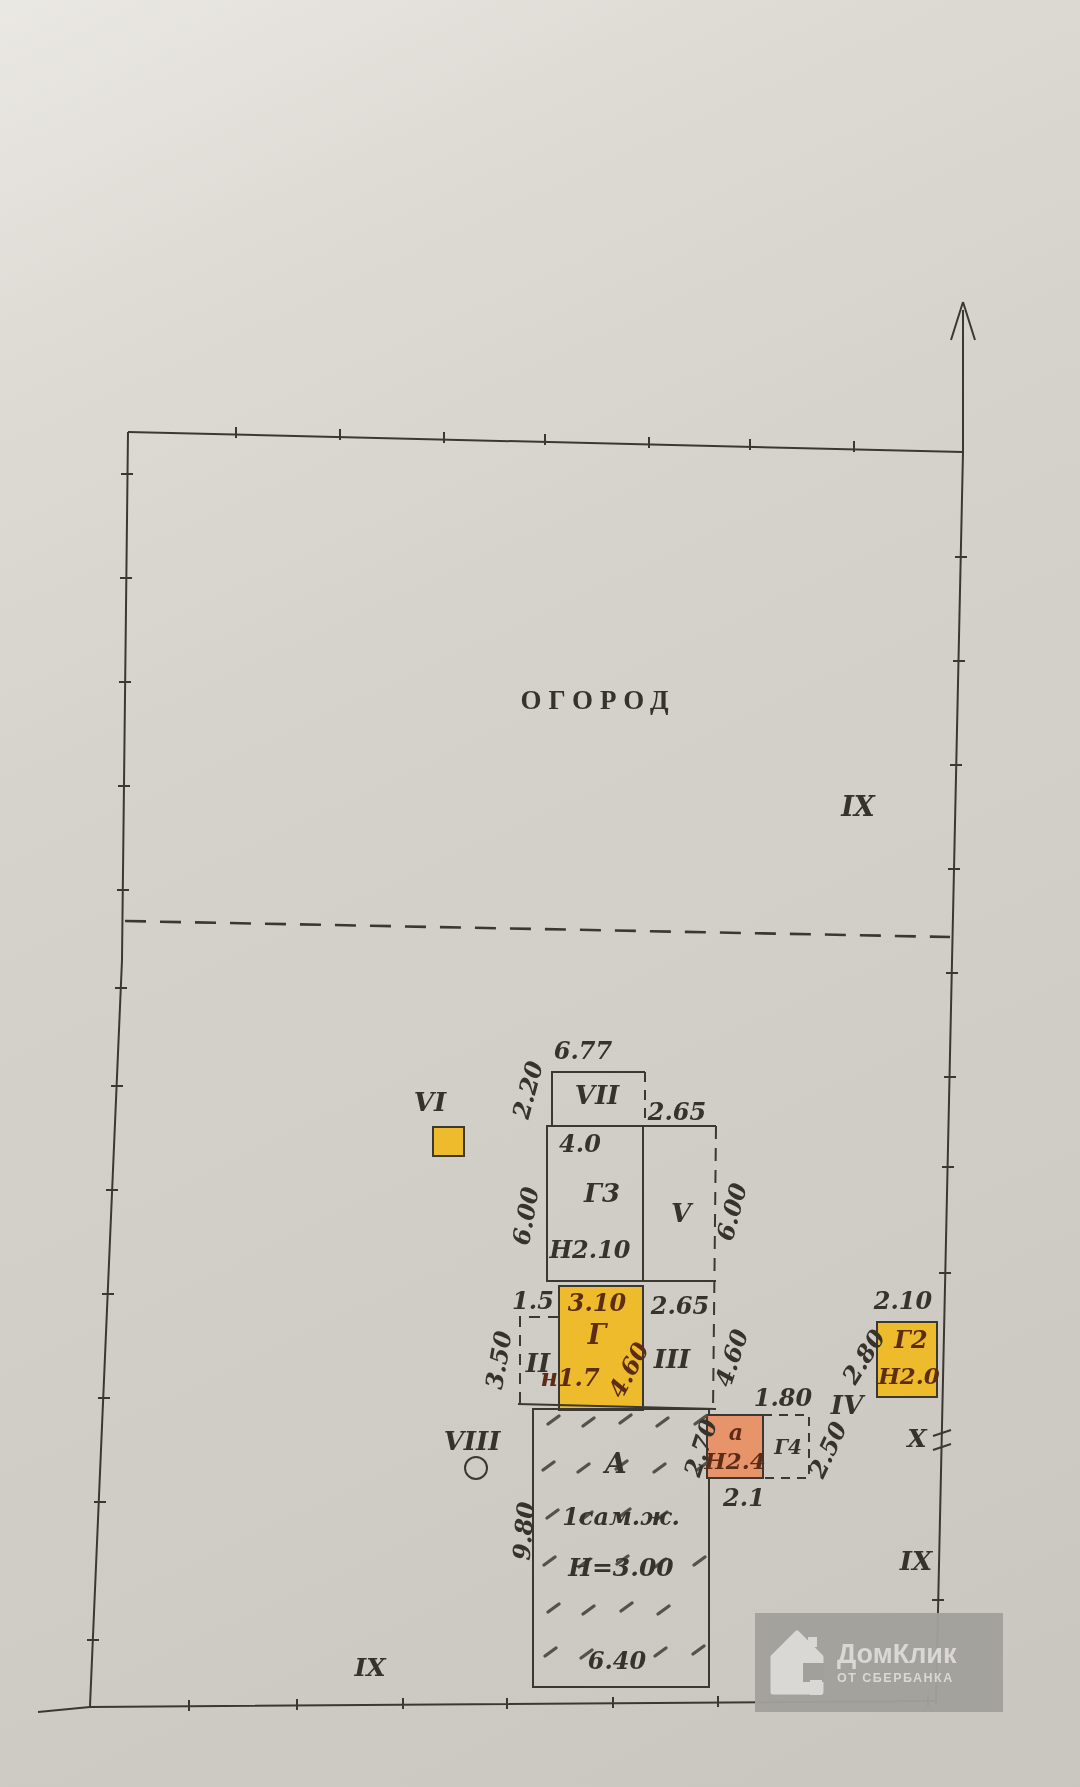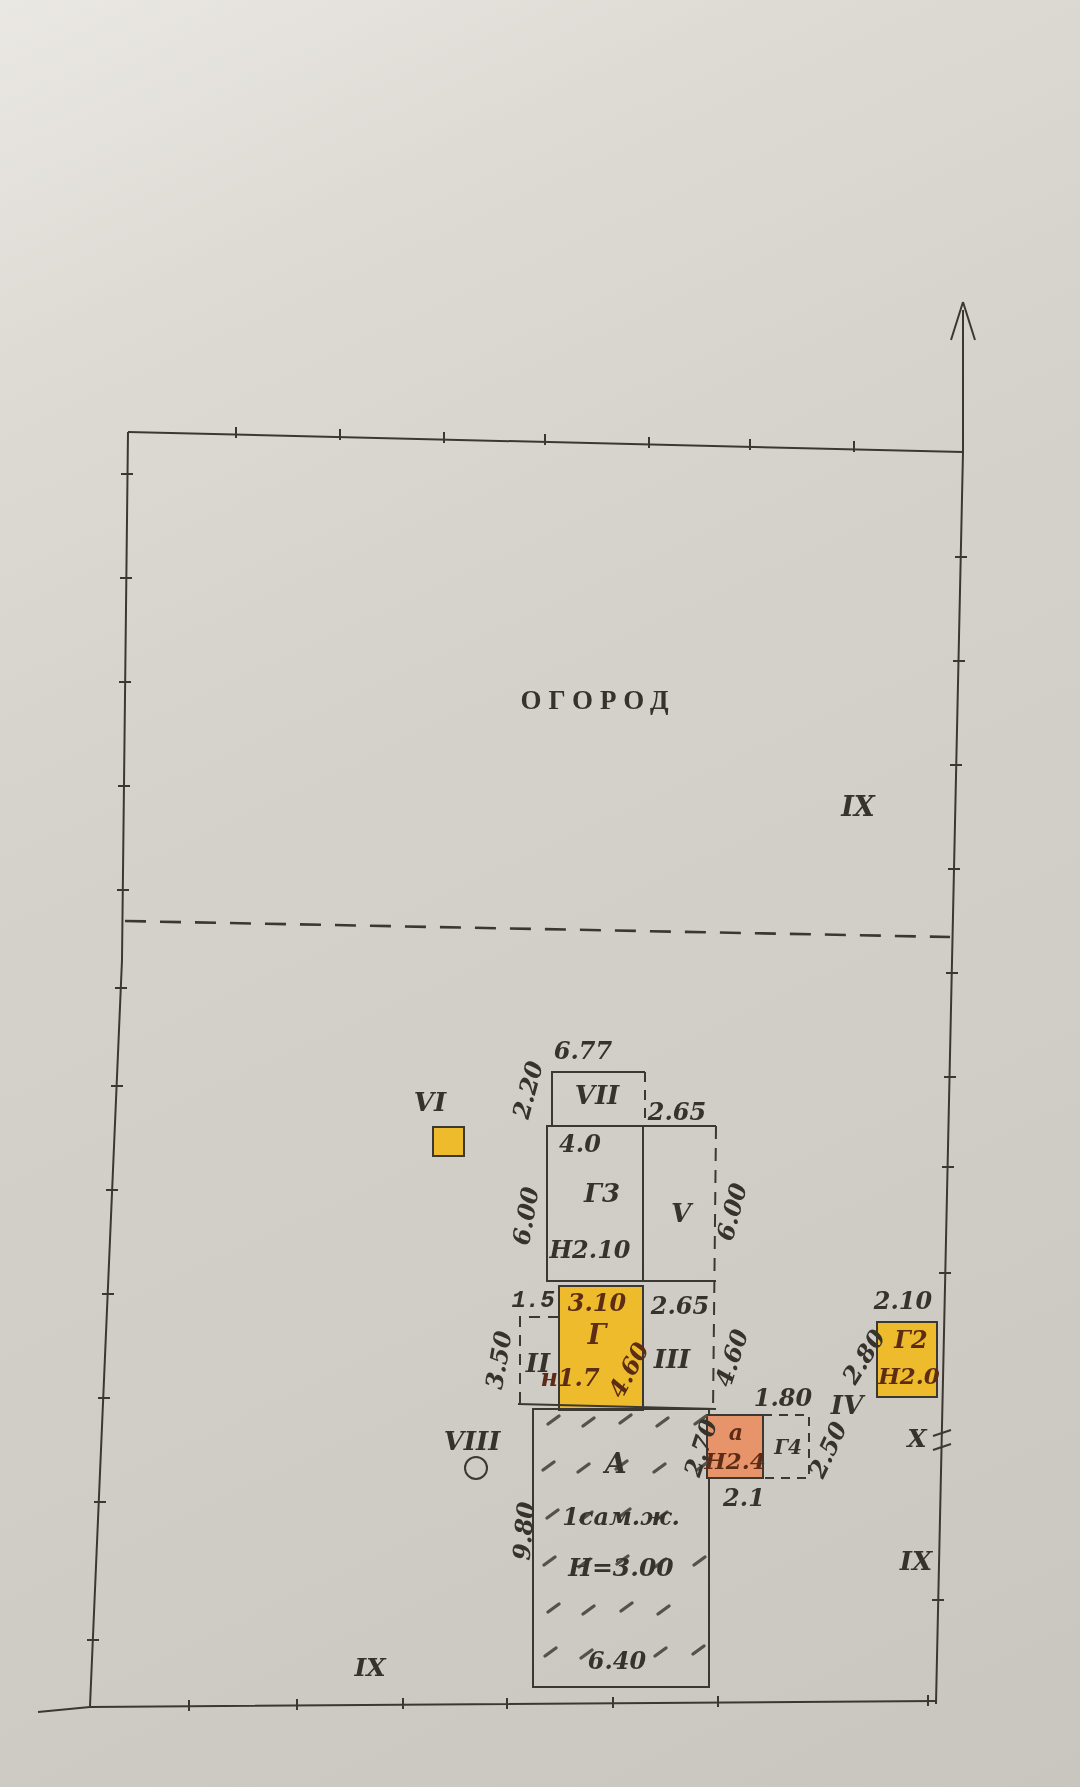--- a/index.html
+++ b/index.html
@@ -96,21 +96,21 @@
     <div class="lbl" style="left:677px;top:1112px;">2.65</div>
     <div class="lbl" style="left:430px;top:1102px;font-size:26px;text-align:right;">VI</div>
 
     <div class="lbl" style="left:580px;top:1144px;">4.0</div>
     <div class="lbl" style="left:526px;top:1216px;transform:translate(-50%,-50%) rotate(-80deg);">6.00</div>
     <div class="lbl" style="left:602px;top:1193px;font-size:26px;">Г3</div>
     <div class="lbl" style="left:681px;top:1213px;font-size:26px;">V</div>
     <div class="lbl" style="left:732px;top:1212px;transform:translate(-50%,-50%) rotate(-75deg);">6.00</div>
     <div class="lbl" style="left:590px;top:1250px;">Н2.10</div>
 
-    <div class="lbl" style="left:533px;top:1301px;font-family:Liberation Mono, monospace;">1.5</div>
+    <div class="lbl" style="left:533px;top:1301px;">1.5</div>
     <div class="lbl red" style="left:597px;top:1303px;text-align:right;">3.10</div>
     <div class="lbl" style="left:680px;top:1306px;">2.65</div>
     <div class="lbl red" style="left:597px;top:1334px;font-size:27px;">Г</div>
     <div class="lbl" style="left:538px;top:1363px;font-size:26px;">II</div>
     <div class="lbl" style="left:499px;top:1360px;transform:translate(-50%,-50%) rotate(-80deg);">3.50</div>
     <div class="lbl red" style="left:570px;top:1378px;text-align:center;">н1.7</div>
     <div class="lbl red" style="left:629px;top:1370px;transform:translate(-50%,-50%) rotate(-62deg);">4.60</div>
     <div class="lbl" style="left:672px;top:1359px;font-size:26px;">III</div>
     <div class="lbl" style="left:732px;top:1358px;transform:translate(-50%,-50%) rotate(-72deg);">4.60</div>
 
@@ -133,14 +133,26 @@
     <div class="lbl" style="left:616px;top:1464px;font-size:28px;">А</div>
     <div class="lbl" style="left:621px;top:1517px;font-size:24px;">1сам.ж.</div>
     <div class="lbl" style="left:621px;top:1567px;font-size:25px;">Н=3.00</div>
     <div class="lbl" style="left:524px;top:1531px;transform:translate(-50%,-50%) rotate(-85deg);">9.80</div>
     <div class="lbl" style="left:617px;top:1661px;text-align:right;">6.40</div>
 
     <div class="lbl" style="left:916px;top:1561px;font-size:26px;">IX</div>
     <div class="lbl" style="left:370px;top:1667px;font-size:25px;">IX</div>
   </div>
 
+  <div class="domclick">
+    <svg width="56" height="66" viewBox="0 0 56 66">
+      <path d="M3,27 L27,3 L51,27 V62 H3 Z" fill="#d9d8d4" stroke="#d9d8d4" stroke-width="5" stroke-linejoin="round"></path>
+      <rect x="38" y="7" width="9" height="10" fill="#d9d8d4"></rect>
+      <rect x="33" y="33" width="21" height="19" fill="#a2a09b"></rect>
+      <rect x="40" y="50" width="12" height="15" fill="#d9d8d4"></rect>
+    </svg>
+    <div class="dc-text">
+      <span class="dc-title">ДомКлик</span>
+      <span class="dc-sub">ОТ СБЕРБАНКА</span>
+    </div>
+  </div>
 
 </div>
 
 </body></html>

